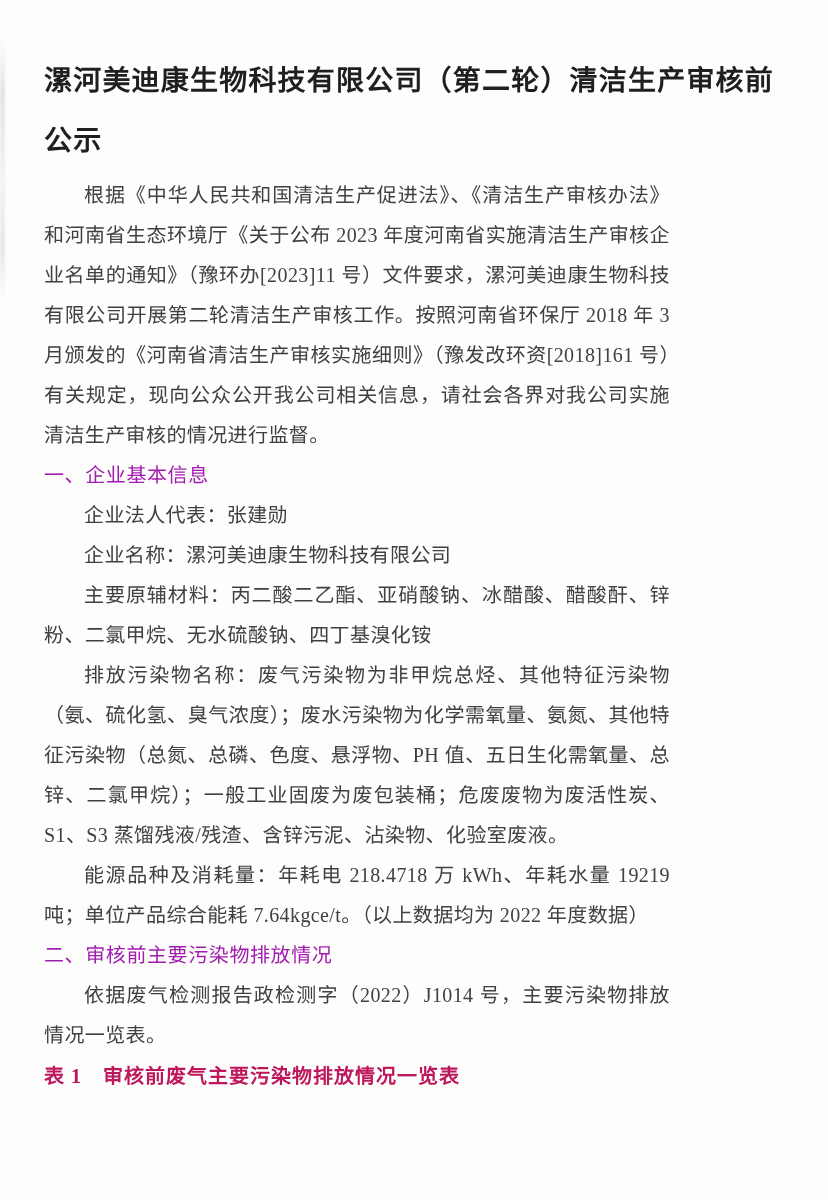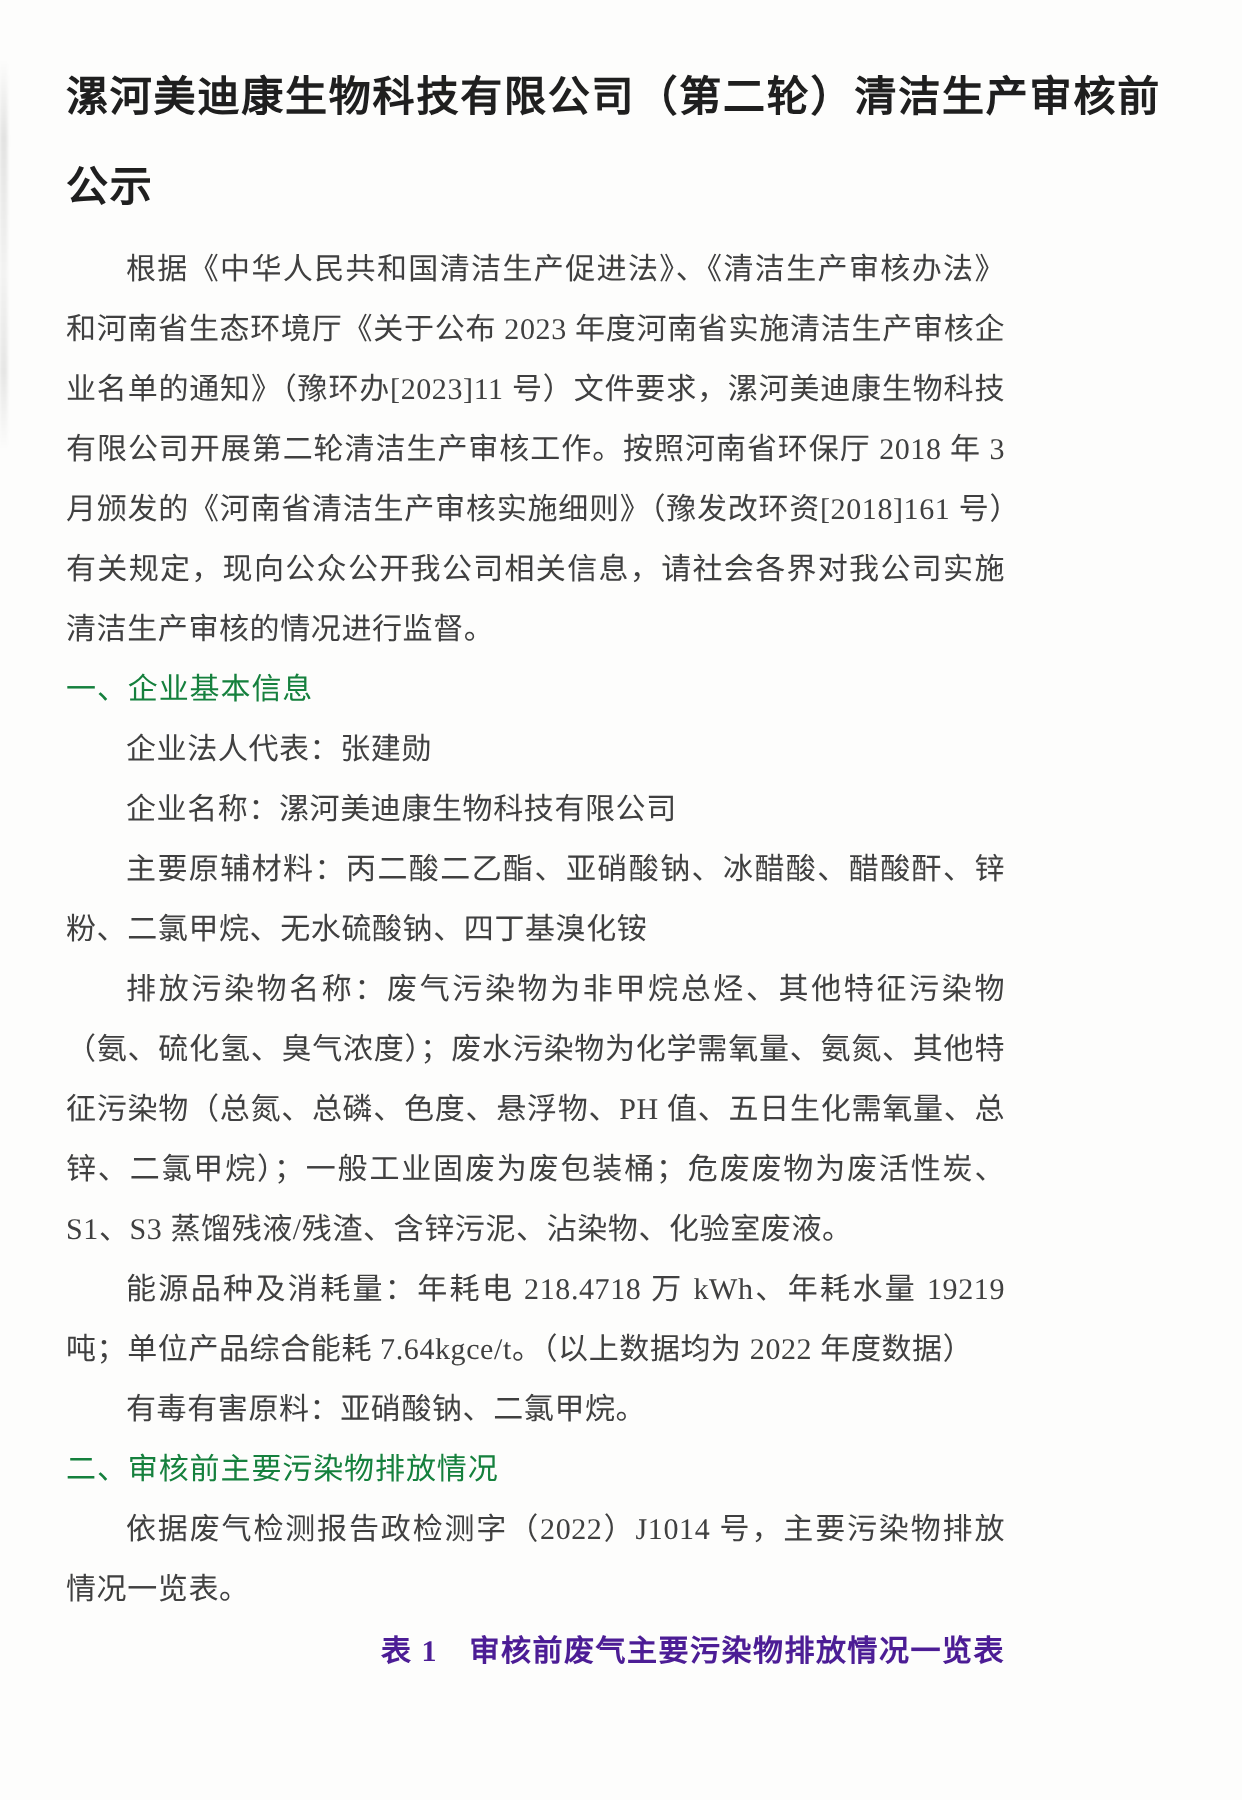--- a/index.html
+++ b/index.html
@@ -29,21 +29,21 @@
       rgba(0,0,0,0.10) 20%,
       rgba(0,0,0,0.04) 55%,
       rgba(0,0,0,0.09) 80%,
       rgba(0,0,0,0.00) 100%);
     filter: blur(1px);
   }
 
   .page {
     width: 710px;
     height: 1200px;
-    padding: 36px 40px 0 44px;
+    padding: 51px 40px 0 44px;
   }
 
   .doc-title {
     font-size: 28px;
     font-weight: bold;
     line-height: 60px;
     letter-spacing: 1.2px;
     color: #1f1f1f;
     width: 742px;
     text-align: left;
@@ -59,30 +59,30 @@
   }
 
   .para-indent {
     text-indent: 2em;
   }
 
   .section-heading {
     font-size: 20px;
     line-height: 40px;
     letter-spacing: 0.6px;
-    color: #15803d;
+    color: #a21caf;
   }
 
   .table-caption {
     font-size: 20px;
     line-height: 42px;
     font-weight: bold;
-    text-align: right;
+    text-align: left;
     letter-spacing: 1px;
-    color: #4c1d95;
+    color: #be185d;
   }
 </style>
 </head>
 <body>
 
 <div class="scan-edge"></div>
 
 <div class="page">
 
   <h1 class="doc-title">漯河美迪康生物科技有限公司（第二轮）清洁生产审核前公示</h1>
@@ -97,21 +97,20 @@
 
 
 
 
   <p class="body-text para-indent">主要原辅材料：丙二酸二乙酯、亚硝酸钠、冰醋酸、醋酸酐、锌粉、二氯甲烷、无水硫酸钠、四丁基溴化铵</p>
 
   <p class="body-text para-indent">排放污染物名称：废气污染物为非甲烷总烃、其他特征污染物（氨、硫化氢、臭气浓度）；废水污染物为化学需氧量、氨氮、其他特征污染物（总氮、总磷、色度、悬浮物、PH 值、五日生化需氧量、总锌、二氯甲烷）；一般工业固废为废包装桶；危废废物为废活性炭、S1、S3 蒸馏残液/残渣、含锌污泥、沾染物、化验室废液。</p>
 
   <p class="body-text para-indent">能源品种及消耗量：年耗电 218.4718 万 kWh、年耗水量 19219 吨；单位产品综合能耗 7.64kgce/t。（以上数据均为 2022 年度数据）</p>
 
-  <p class="body-text para-indent">有毒有害原料：亚硝酸钠、二氯甲烷。</p>
 
   <div class="section-heading">二、审核前主要污染物排放情况</div>
 
   <p class="body-text para-indent">依据废气检测报告政检测字（2022）J1014 号，主要污染物排放情况一览表。</p>
 
   <div class="table-caption">表 1　审核前废气主要污染物排放情况一览表</div>
 
 </div>
 
 </body></html>

